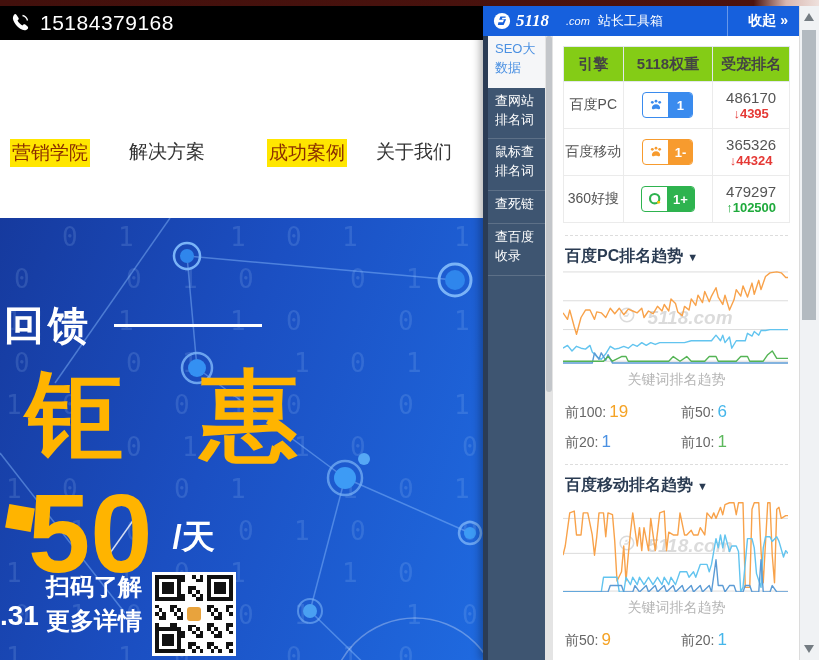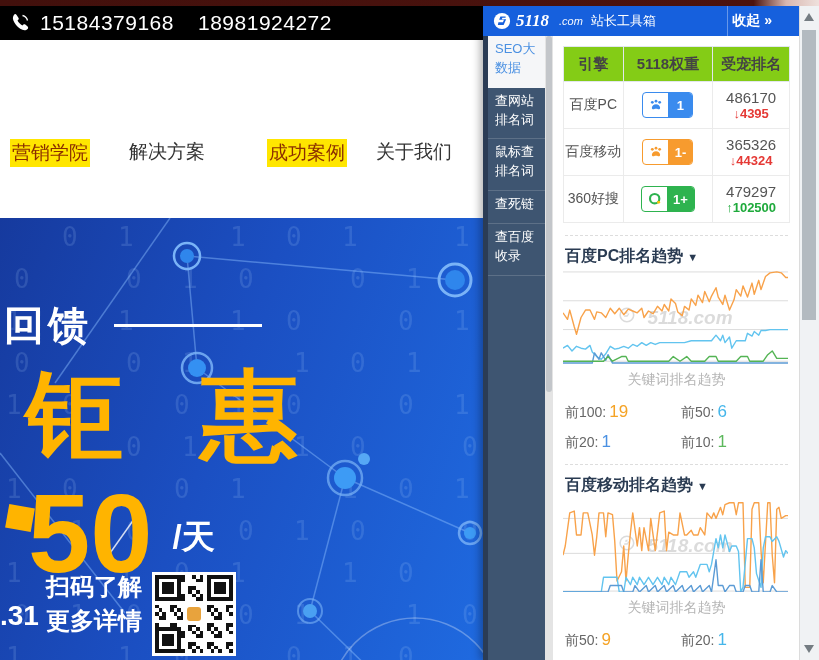--- a/index.html
+++ b/index.html
@@ -39,24 +39,24 @@
   .qr{position:absolute;left:152px;top:354px;width:78px;height:78px;background:#fff;padding:3px;}
   .qr-cell{position:absolute;background:#111;}
   .qr-logo{position:absolute;left:31px;top:31px;width:22px;height:22px;background:#fff;border-radius:3px;
     z-index:2;display:flex;align-items:center;justify-content:center;}
   .qr-logo i{width:14px;height:14px;border-radius:3px;background:#e8a33d;display:block;}
   
   .toolbox{position:absolute;left:483px;top:6px;width:317px;height:654px;box-shadow:-3px 0 8px rgba(0,0,0,.3);}
   .tb-header{height:30px;background:#1660dd;display:flex;align-items:center;padding:0 10px;color:#fff;position:relative;}
   .logo-badge{display:flex;}
   .logo-5118{font-size:17px;font-weight:bold;font-style:italic;margin-left:5px;font-family:"Liberation Serif",serif;}
-  .logo-com{font-size:11px;font-style:italic;margin-left:10px;opacity:.95;}
+  .logo-com{font-size:11px;font-style:italic;margin-left:17px;opacity:.95;}
   .tb-title{font-size:13px;margin-left:8px;}
   .tb-divider{position:absolute;right:72px;top:0;width:1px;height:30px;background:rgba(255,255,255,.35);}
-  .tb-collapse{position:absolute;right:28px;font-size:14px;font-weight:bold;cursor:pointer;}
+  .tb-collapse{position:absolute;right:12px;font-size:14px;font-weight:bold;cursor:pointer;}
   .tb-body{display:flex;height:624px;}
   .tb-menu{width:57px;background:#3e5571;border-left:5px solid #2b3c55;}
   .tb-menu-item{padding:4px 4px 9px 7px;font-size:13px;line-height:1.45;color:#fff;cursor:pointer;
     border-bottom:1px solid rgba(255,255,255,.16);word-break:break-all;}
   .tb-menu-item.active-true{background:#f5f6f8;color:#4a90e2;}
   .tb-scroll{width:8px;background:#e4e4e4;position:relative;}
   .tb-thumb{position:absolute;top:0;left:1px;width:6px;height:356px;background:#c3c6ca;border-radius:3px;}
   .tb-content{flex:1;background:#fff;overflow:hidden;}
   table.rank-table{margin:10px 0 0 10px;border-collapse:collapse;width:227px;}
   .rank-table th{background:#84cc16;color:#444;font-size:15px;height:32px;font-weight:bold;border:1px solid #e2e7ee;}
@@ -96,21 +96,20 @@
 
   <div class="main-page">
     <div class="topbar">
       <span class="phone-icon">
         <svg width="24" height="24" viewBox="0 0 24 24">
             <path fill="#fff" d="M6.6 3.2C5 4.8 4.4 7 5.4 9.6c1.2 3.2 3.6 6.2 6.8 8.2 2.8 1.7 5.6 2 7.4.2.7-.7.7-1.8 0-2.5l-2.3-1.9c-.6-.5-1.5-.5-2.1.1l-.8.8c-2-1-3.9-2.9-4.9-4.9l.8-.8c.6-.6.6-1.5.1-2.1L8.6 3.9c-.5-.8-1.4-1-2-.7z"></path>
             <path fill="none" stroke="#fff" stroke-width="1.3" d="M14.5 4.5c2.5.6 4.4 2.5 5 5"></path>
           </svg>
       </span>
       <span class="phone">15184379168</span>
-      <span class="phone">18981924272</span>
     </div>
 
     <div class="nav">
       <span class="nav-item n0 hl-true">营销学院</span>
       <span class="nav-item n1 hl-false">解决方案</span>
       <span class="nav-item n2 hl-true">成功案例</span>
       <span class="nav-item n3 hl-false">关于我们</span>
     </div>
 
     <div class="banner">

